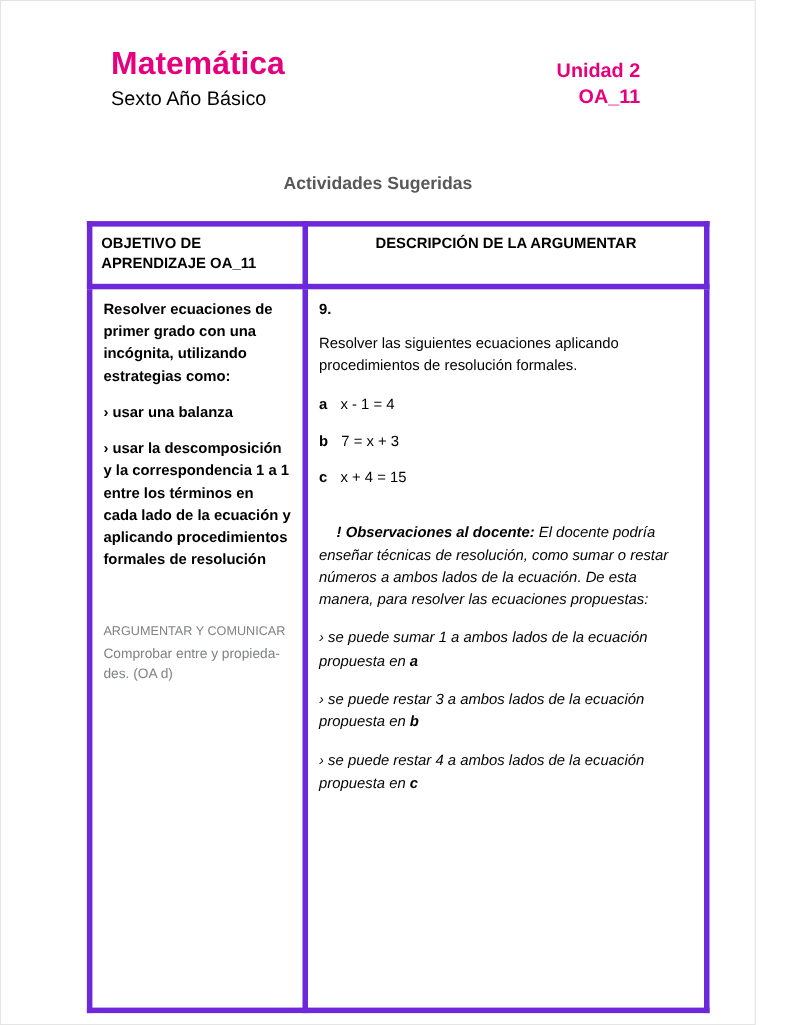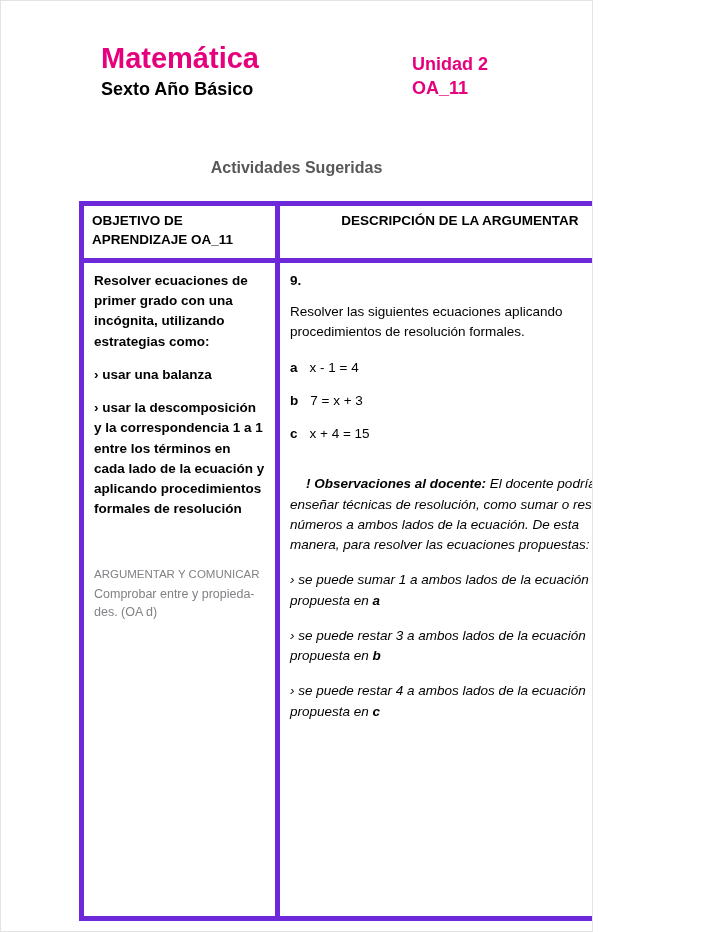--- a/index.html
+++ b/index.html
@@ -4,21 +4,21 @@
 <style>
   * { margin: 0; padding: 0; box-sizing: border-box; }
   html, body { background: #ffffff; }
   body {
     width: 720px; height: 932px;
     font-family: "Liberation Sans", sans-serif;
     color: #000;
   }
   .page {
     position: relative;
-    width: 593px; height: 932px;
+    width: 687px; height: 932px;
     background: #fff;
     border: 1px solid #e3e3e3;
     overflow: hidden;
   }
   :root {
     --magenta: #e6007e;
     --title-gray: #58585b;
     --soft-gray: #808285;
   }
   .header {
@@ -29,24 +29,24 @@
     align-items: flex-start;
   }
   .subject {
     color: var(--magenta);
     font-size: 29px;
     font-weight: bold;
     line-height: 1.1;
   }
   .grade {
     font-size: 18px;
-    font-weight: bold;
+    font-weight: normal;
     margin-top: 4px;
   }
-  .header-right { text-align: left; padding-top: 11px; }
+  .header-right { text-align: right; padding-top: 11px; }
   .unit {
     color: var(--magenta);
     font-size: 18px;
     font-weight: bold;
   }
   .oa {
     color: var(--magenta);
     font-size: 18px;
     font-weight: bold;
     margin-top: 3px;

